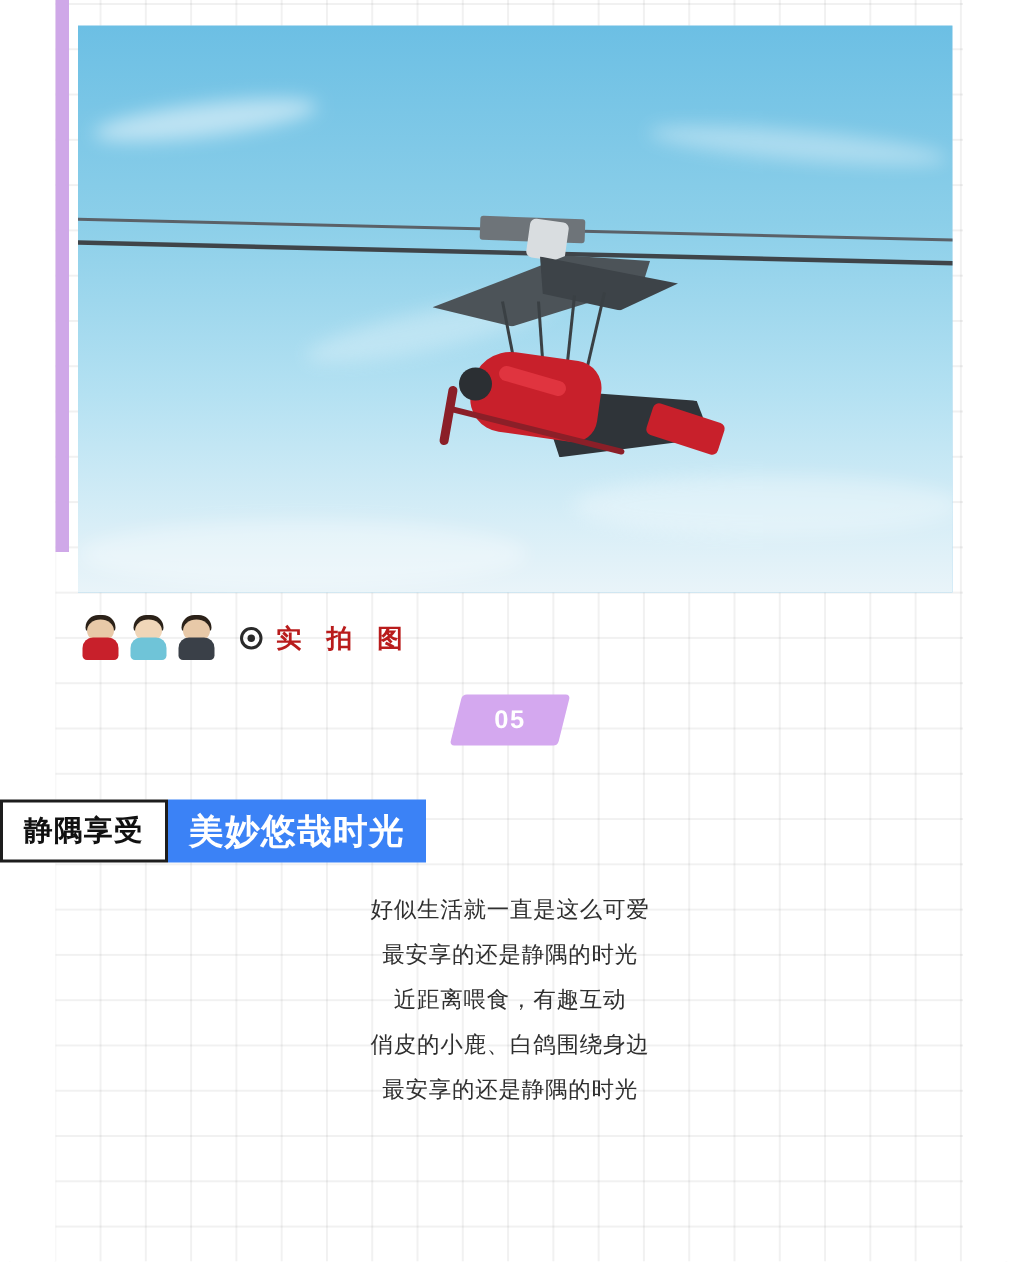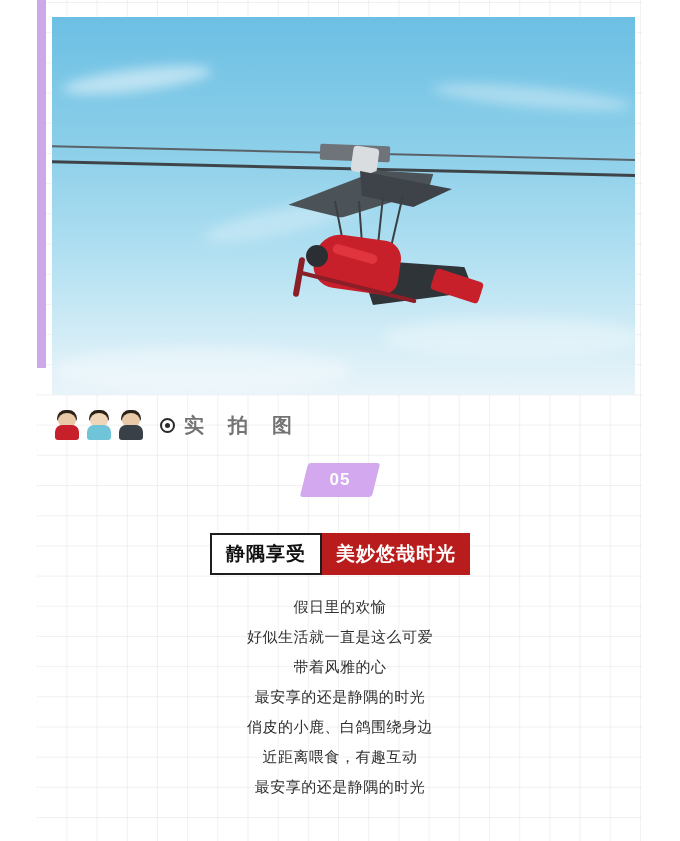--- a/index.html
+++ b/index.html
@@ -209,25 +209,24 @@
     border: 2px solid #2a2a2a; box-sizing: border-box;
     position: relative; margin-right: 9px;
   }
   .cap-dot::after {
     content: "";
     position: absolute; left: 3px; top: 3px;
     width: 5px; height: 5px; border-radius: 50%;
     background: #2a2a2a;
   }
   .cap-text {
-    font-size: 20px;
-    color: #737373;
+    font-size: 17px;
+    color: #b91c1c;
     letter-spacing: 6px;
     font-weight: 600;
-    font-family: Liberation Mono, monospace;
   }
 
   
   .badge-wrap {
     position: absolute;
     left: 0;
     top: 463px;
     width: 680px;
     text-align: center;
   }
@@ -250,41 +249,40 @@
     letter-spacing: 1px;
   }
 
   
   .title-row {
     position: absolute;
     left: 0;
     top: 533px;
     width: 680px;
     display: flex;
-    justify-content: center;
     align-items: stretch;
     font-family: Liberation Mono, monospace;
   }
   .title-left {
     border: 2px solid #1d1d1d;
     background: #ffffff;
     padding: 7px 14px;
     font-size: 19px;
     color: #111;
     font-weight: 700;
     letter-spacing: 1px;
     box-sizing: border-box;
     height: 42px;
     display: flex;
     align-items: center;
   }
   .title-right {
-    background: #b91c1c;
+    background: #3b82f6;
     padding: 7px 14px;
-    font-size: 19px;
+    font-size: 23px;
     color: #ffffff;
     font-weight: 700;
     letter-spacing: 1px;
     box-sizing: border-box;
     height: 42px;
     display: flex;
     align-items: center;
   }
 
   
@@ -372,22 +370,20 @@
       <span>05</span>
     </div>
   </div>
 
   <div class="title-row">
     <div class="title-left">静隅享受</div>
     <div class="title-right">美妙悠哉时光</div>
   </div>
 
   <div class="body-lines">
-    <div class="body-line">假日里的欢愉</div>
     <div class="body-line">好似生活就一直是这么可爱</div>
-    <div class="body-line">带着风雅的心</div>
     <div class="body-line">最安享的还是静隅的时光</div>
+    <div class="body-line">近距离喂食，有趣互动</div>
     <div class="body-line">俏皮的小鹿、白鸽围绕身边</div>
-    <div class="body-line">近距离喂食，有趣互动</div>
     <div class="body-line">最安享的还是静隅的时光</div>
   </div>
 
 </div>
 
 </body></html>

